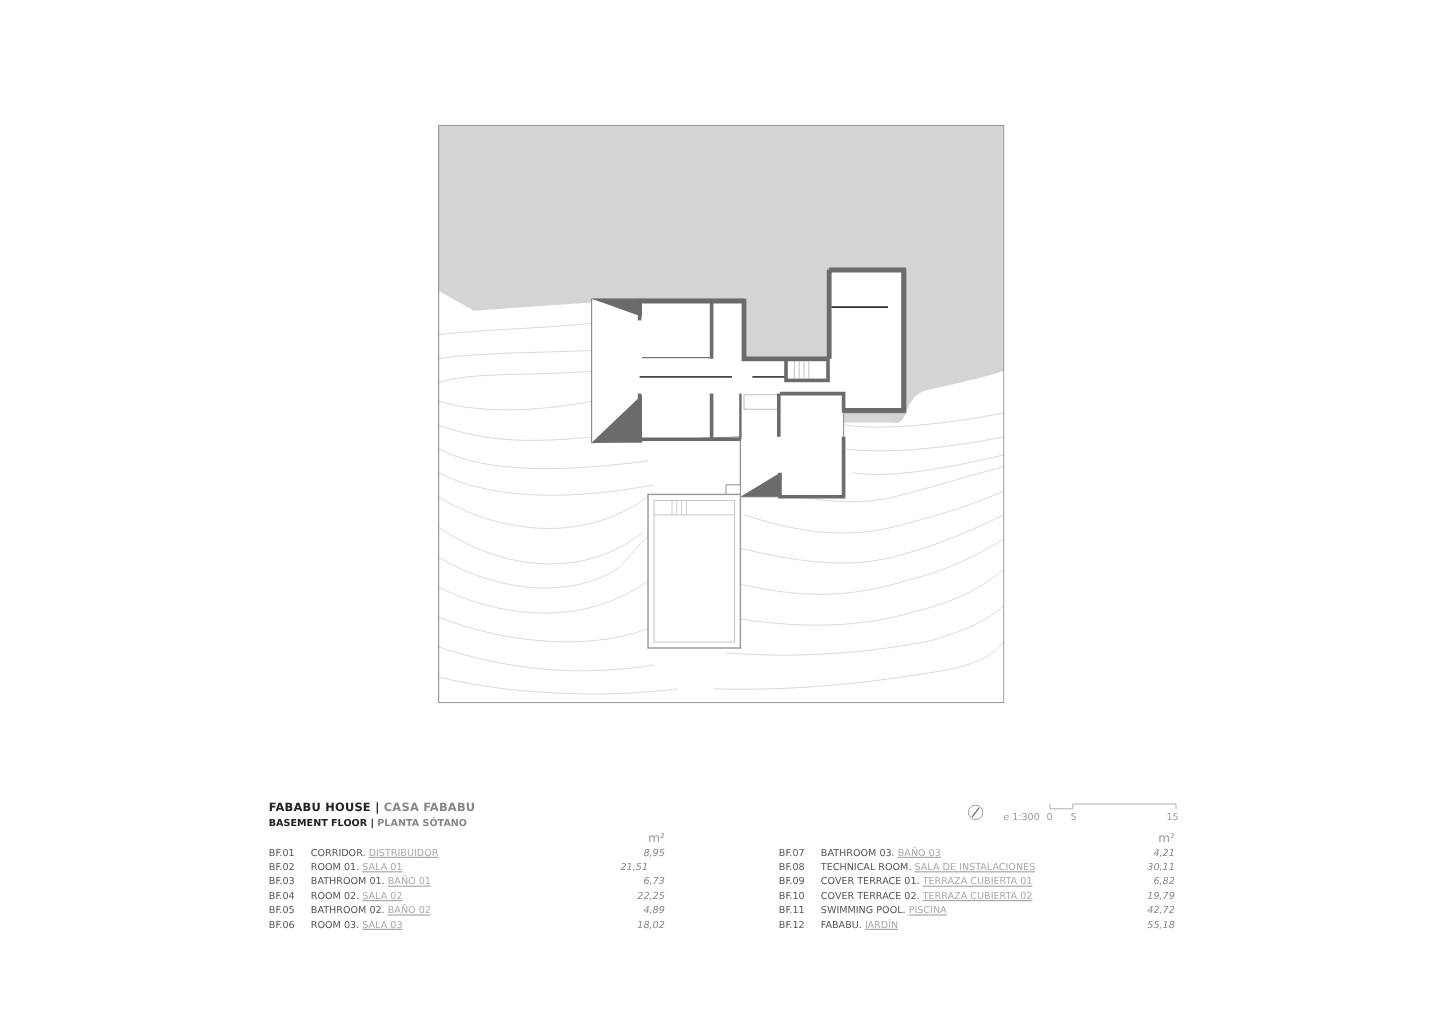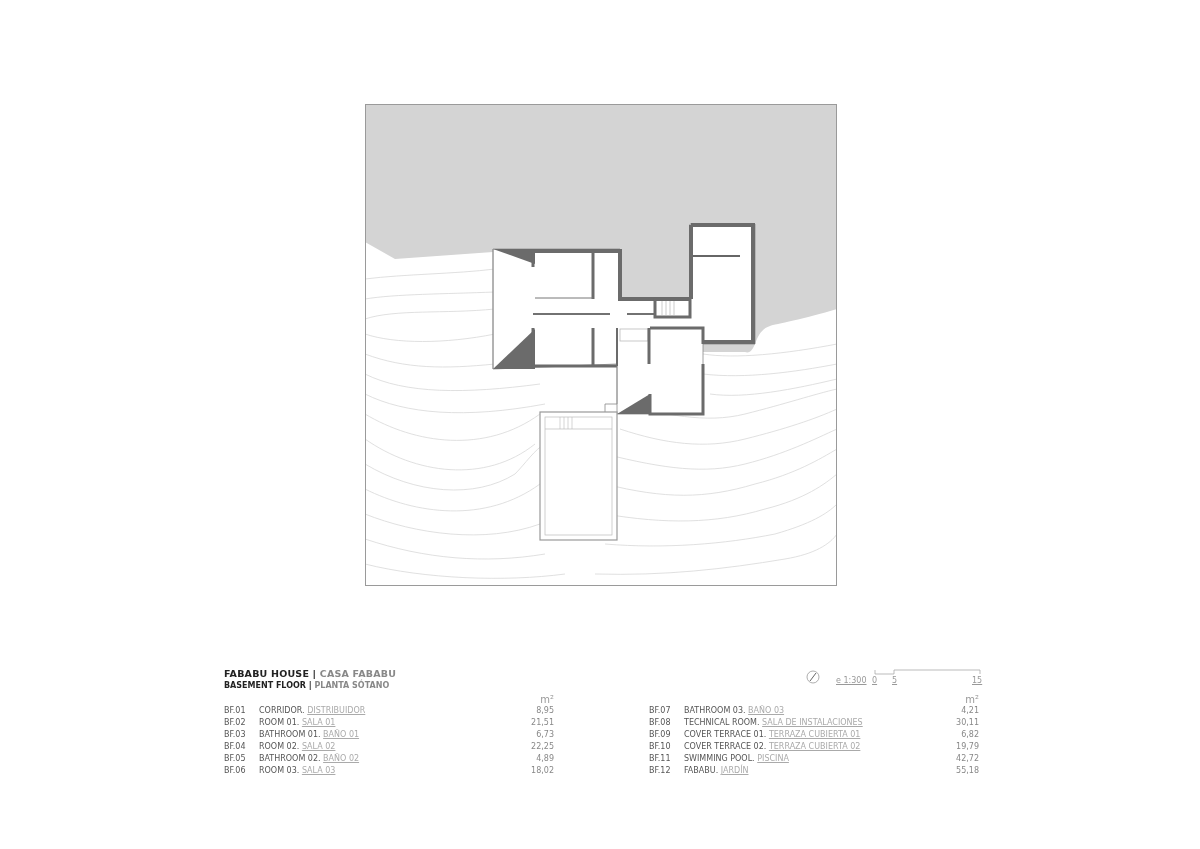--- a/index.html
+++ b/index.html
@@ -10,24 +10,24 @@
   .t1 { font-size:9.5px; font-weight:bold; color:#222; letter-spacing:0.2px; line-height:12px; }
   .t2 { font-size:8px; font-weight:bold; color:#222; line-height:11px; }
   .light { font-weight:bold; color:#888; }
   .sep { font-weight:bold; color:#222; }
   .table { position:absolute; font-size:8px; color:#555; }
   .row { position:absolute; height:12px; line-height:12px; white-space:nowrap; }
   .code { position:absolute; left:0; }
   .name { position:absolute; left:35px; }
   .en { color:#555;text-align:right; }
   .es { color:#aaa;text-decoration:underline; }
-  .val { position:absolute; text-align:right; color:#888; }
+  .val { position:absolute; text-align:right; color:#888;font-style:italic; }
   .unit { position:absolute; font-size:10px; color:#999; }
   .scale { position:absolute; left:806px; top:668px; width:180px; height:20px; }
-  .scale-label { position:absolute; font-size:8px; color:#999;text-decoration:underline; }
+  .scale-label { position:absolute; font-size:8px; color:#999; }
 </style>
 </head>
 <body>
 
 <div id="plan">
   <svg width="472" height="482" viewBox="0 0 472 482">
 
     <rect x="0" y="0" width="472" height="482" fill="#fff"></rect>
 
     <g fill="none" stroke="#d8d8d8" stroke-width="0.8">
@@ -131,21 +131,21 @@
 <div class="table" style="left:224px;top:694px;width:330px;">
   <span class="unit" style="right:0;top:0">m²</span>
   <div class="row" style="top:11px;width:330px">
       <span class="code">BF.01</span>
       <span class="name"><span class="en">CORRIDOR.</span> <span class="es">DISTRIBUIDOR</span></span>
       <span class="val" style="right:0">8,95</span>
     </div>
   <div class="row" style="top:23px;width:330px">
       <span class="code">BF.02</span>
       <span class="name"><span class="en">ROOM 01.</span> <span class="es">SALA 01</span></span>
-      <span class="val" style="right:0">21,51</span>
+      <span class="val" style="right:14px">21,51</span>
     </div>
   <div class="row" style="top:35px;width:330px">
       <span class="code">BF.03</span>
       <span class="name"><span class="en">BATHROOM 01.</span> <span class="es">BAÑO 01</span></span>
       <span class="val" style="right:0">6,73</span>
     </div>
   <div class="row" style="top:47px;width:330px">
       <span class="code">BF.04</span>
       <span class="name"><span class="en">ROOM 02.</span> <span class="es">SALA 02</span></span>
       <span class="val" style="right:0">22,25</span>

